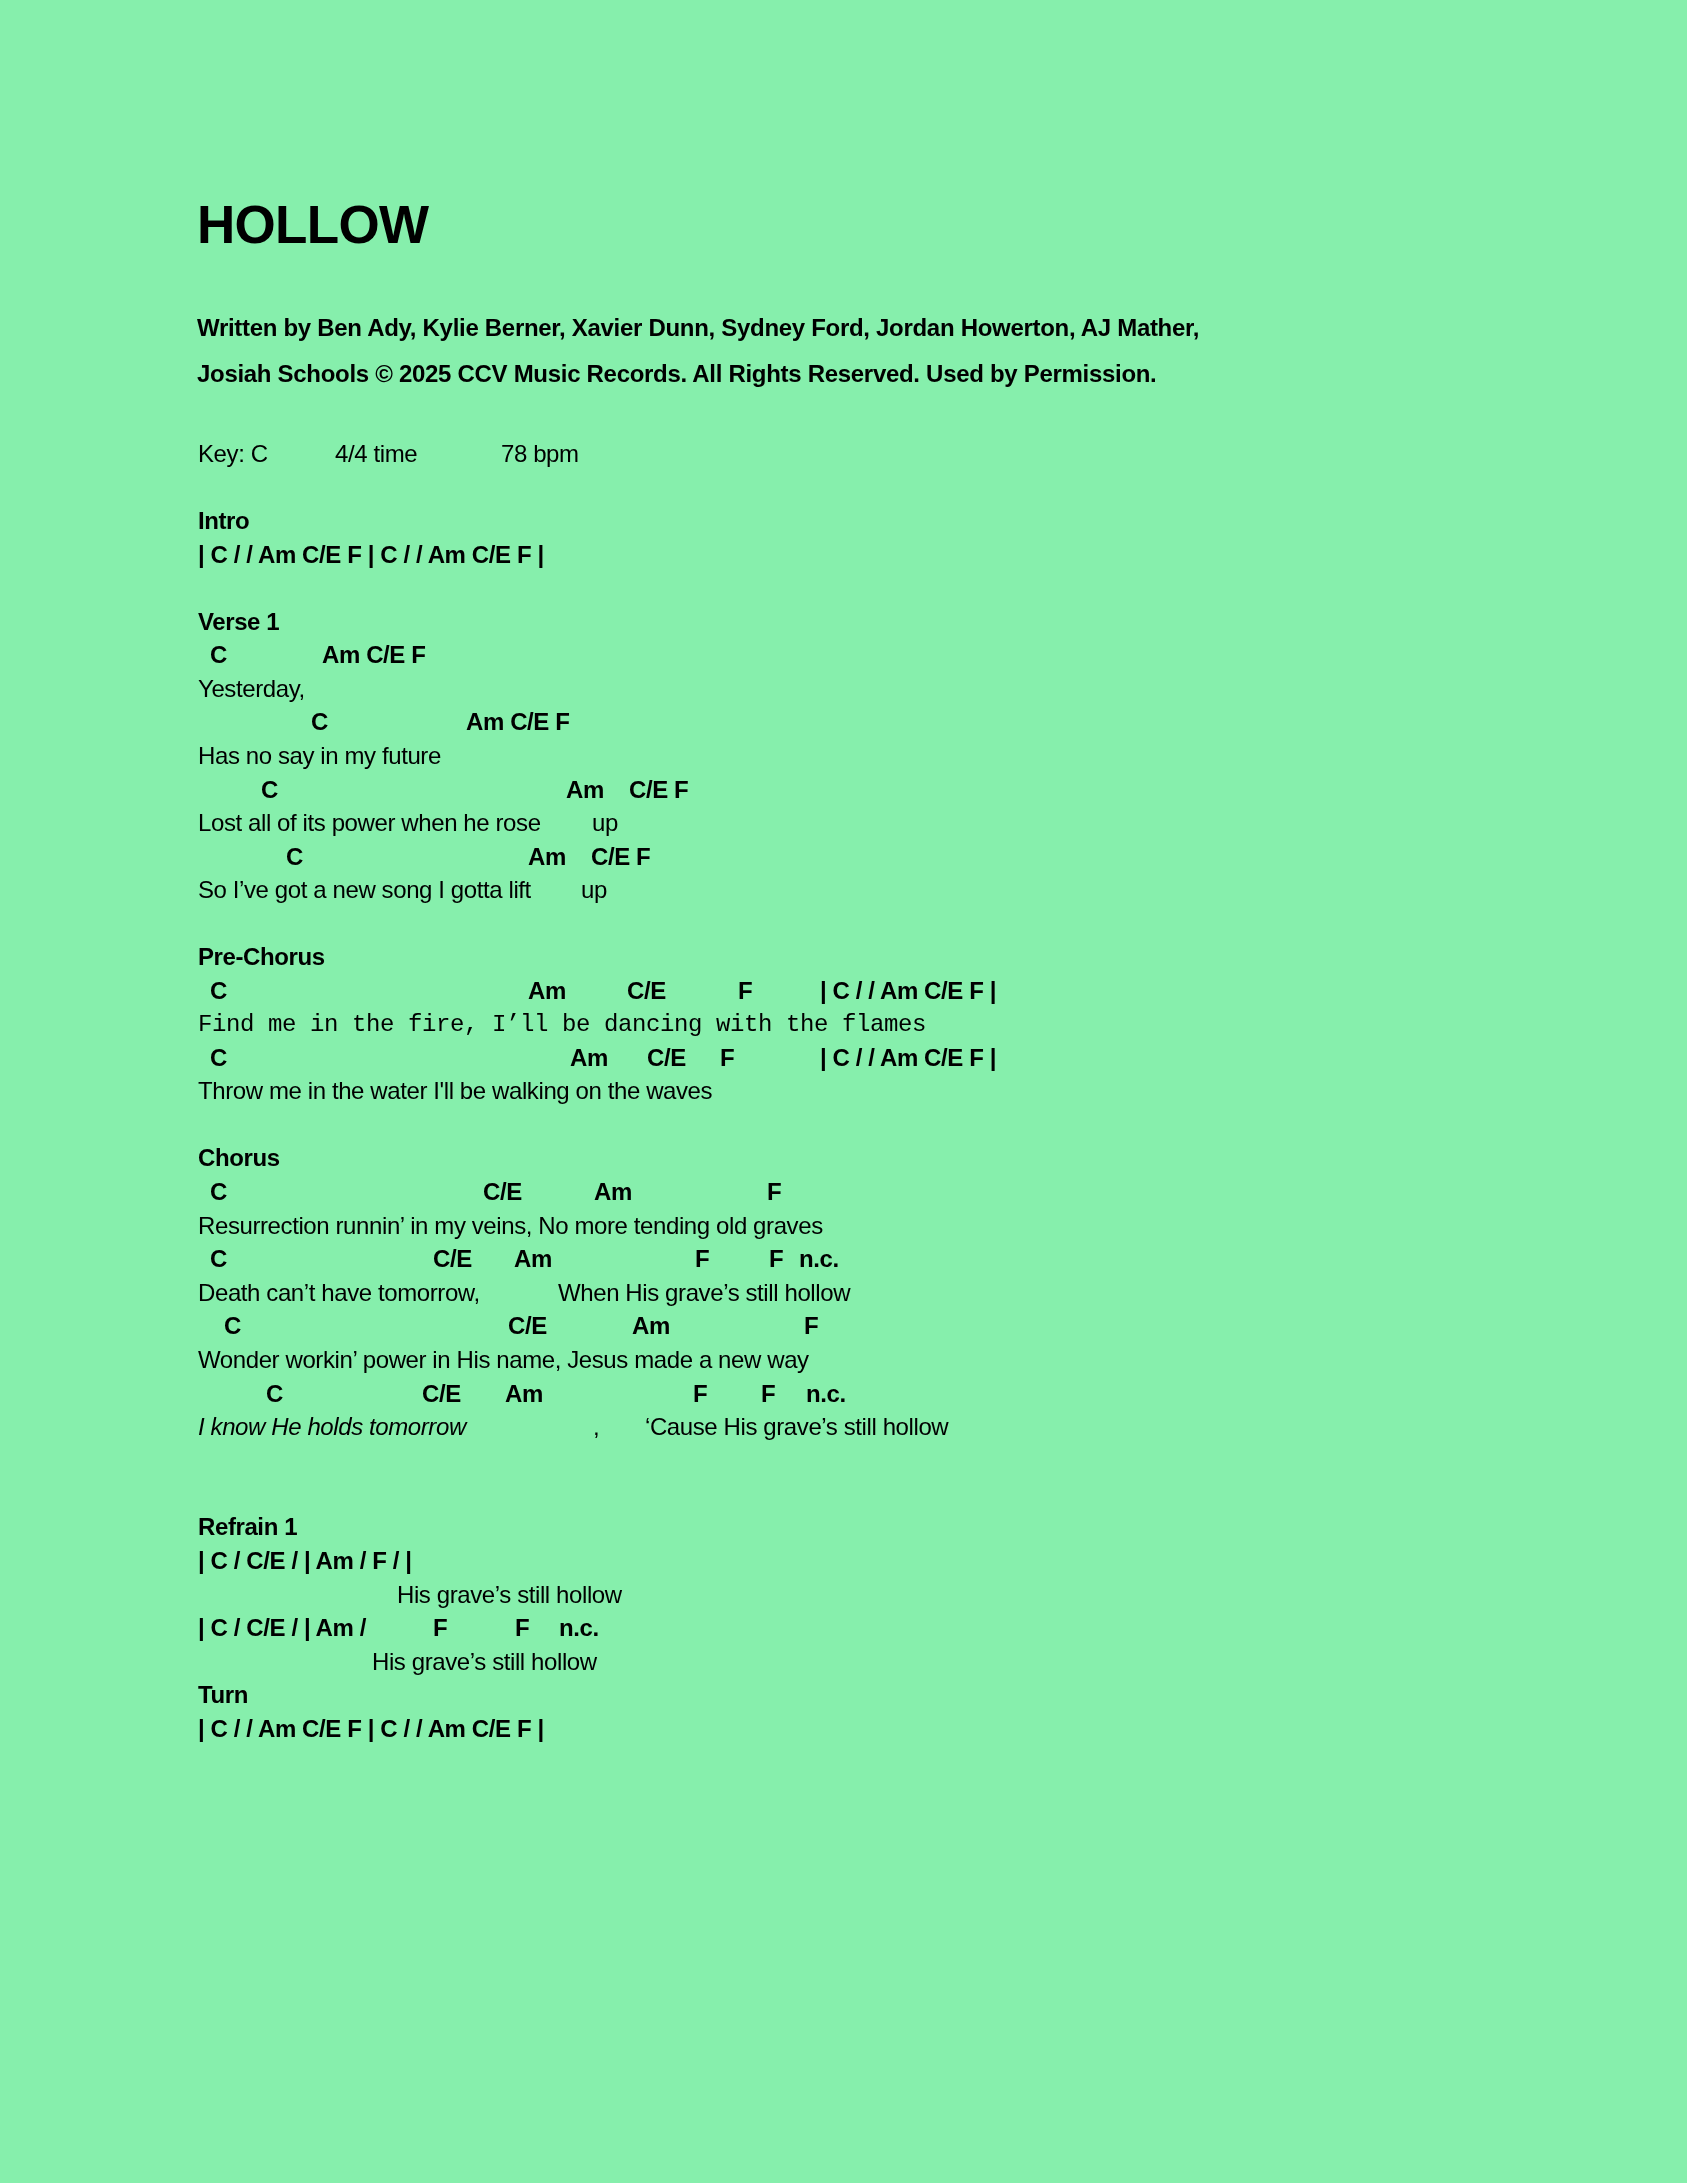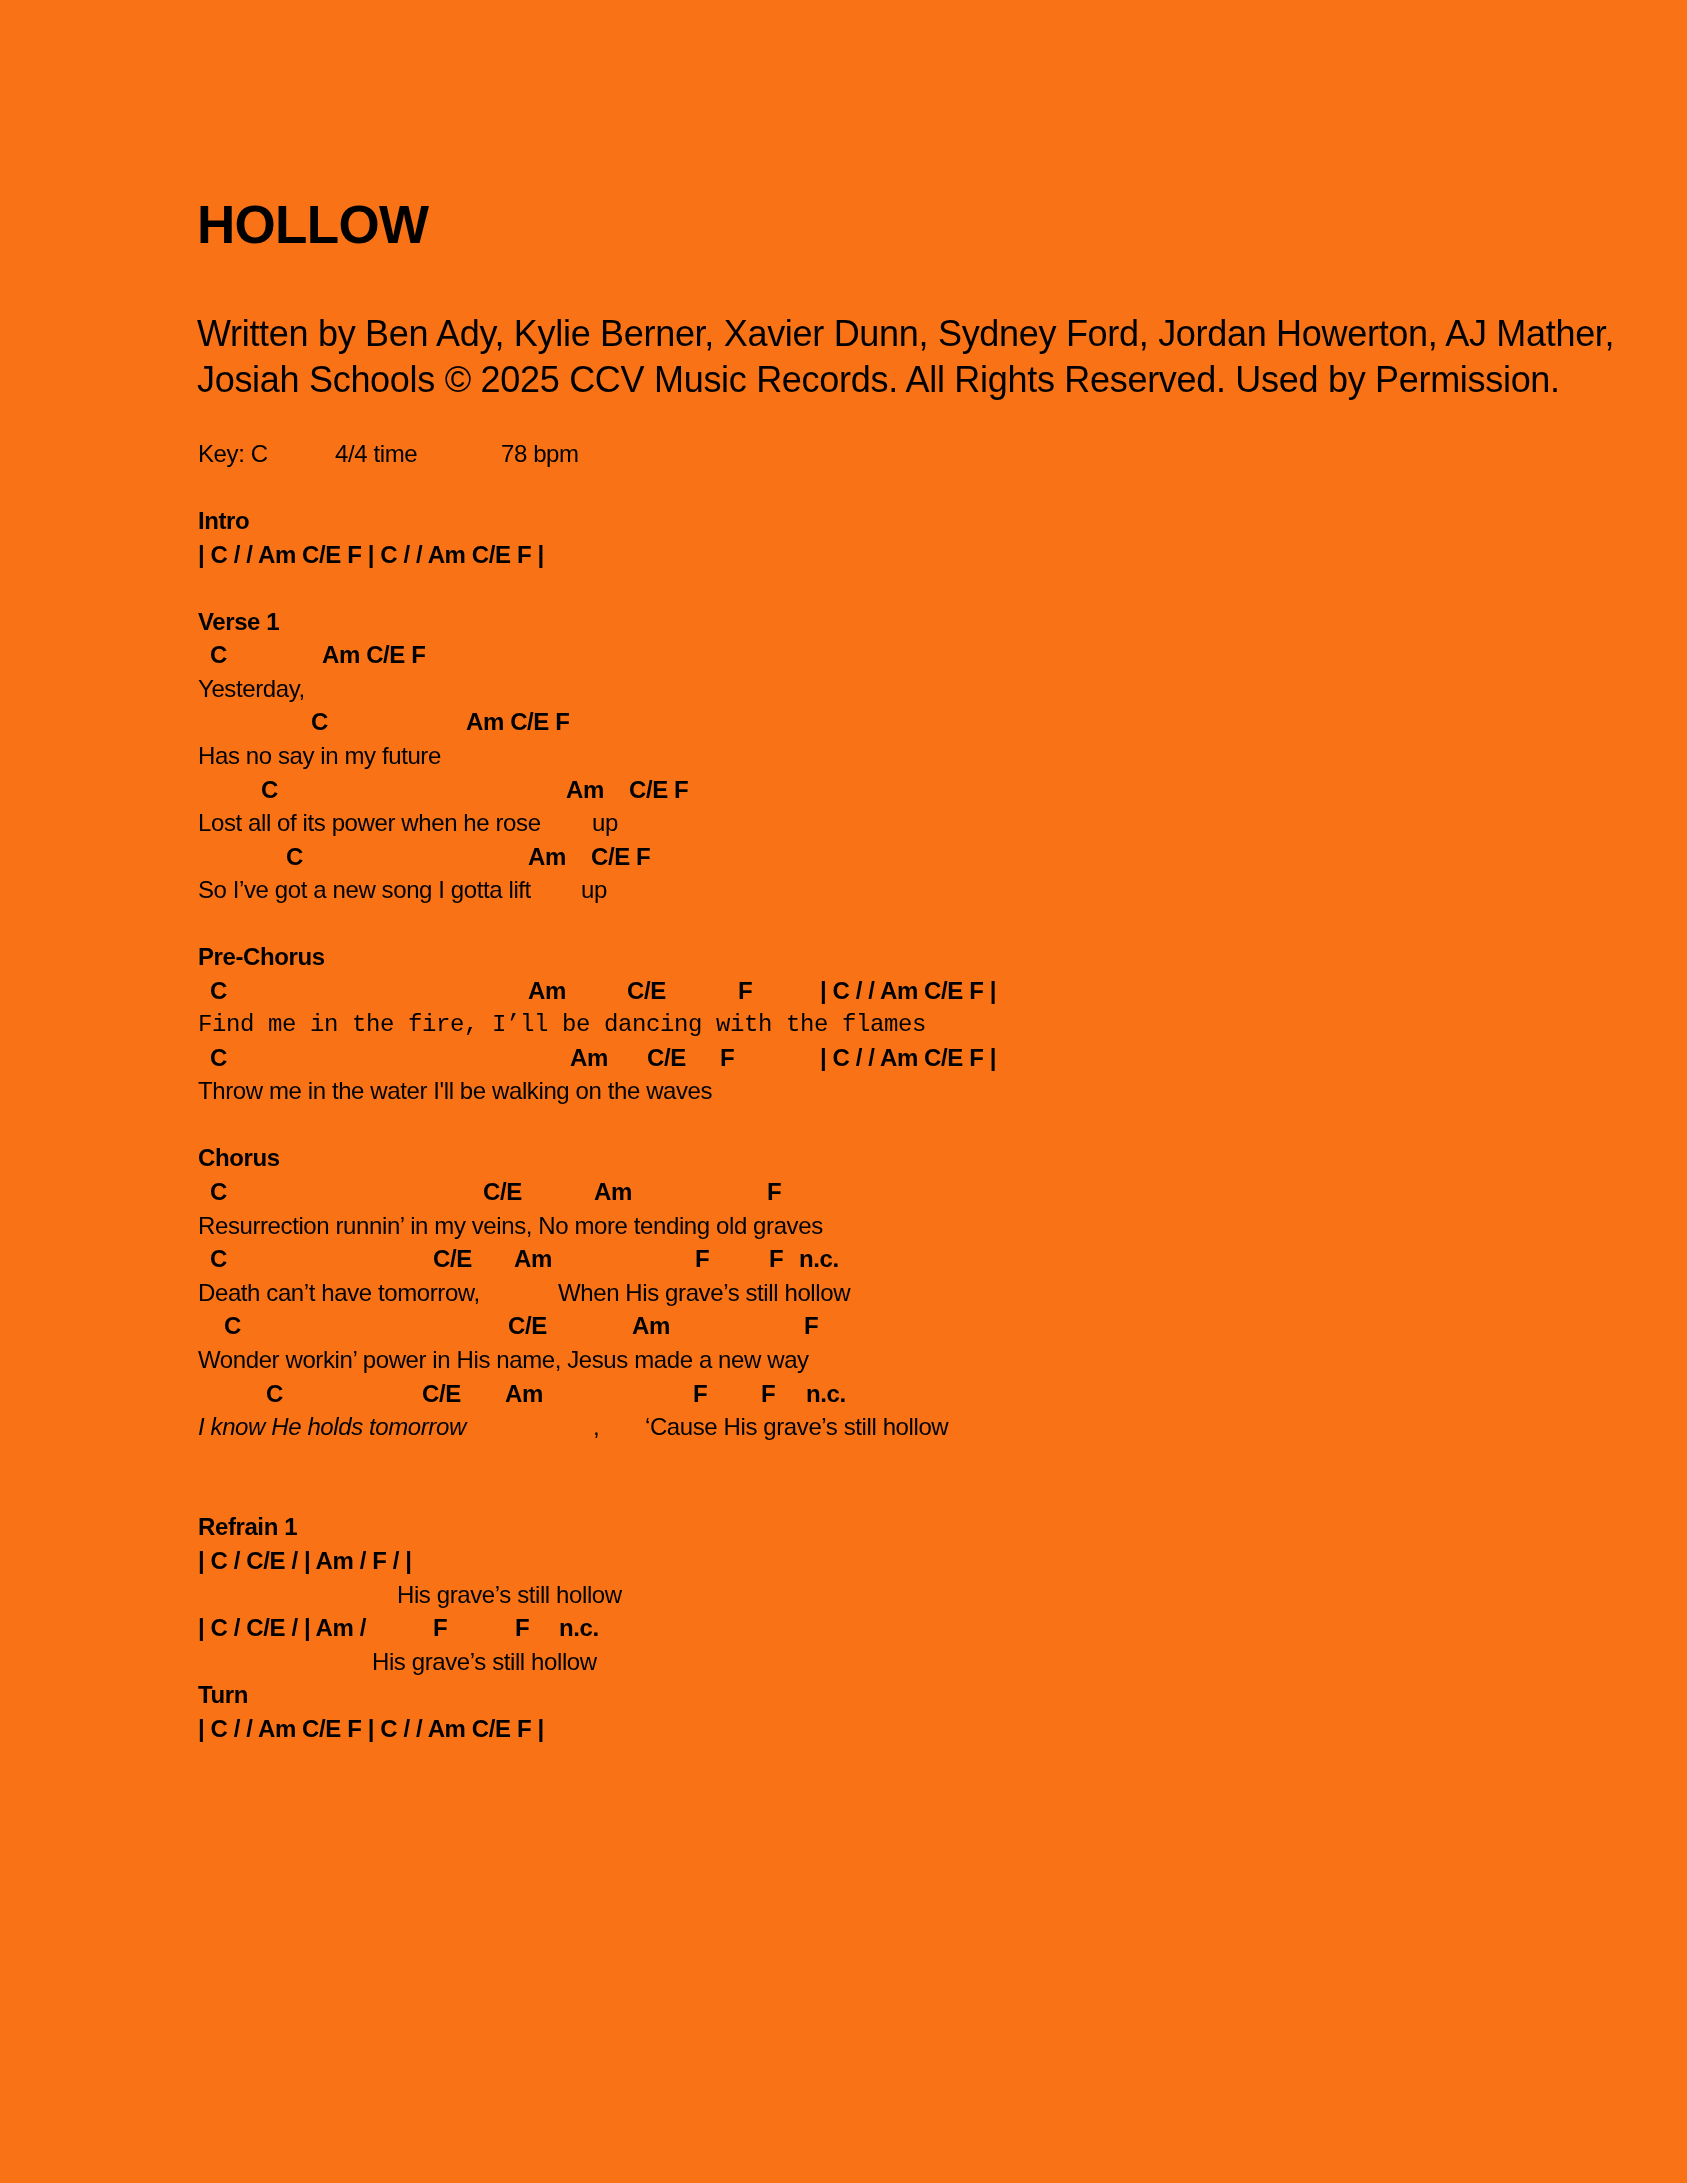--- a/index.html
+++ b/index.html
@@ -1,19 +1,19 @@
 <!DOCTYPE html>
 <html style="font-size:10.6px"><head>
 <meta charset="utf-8">
 <style>
   html,body{margin:0;padding:0;background:#ffffff;}
   body{width:1687px;height:2183px;position:relative;overflow:hidden;font-family:"Liberation Sans","DejaVu Sans",sans-serif;color:#000;}
-  #page{position:absolute;left:0;top:0;width:1687px;height:2183px;background:#f97316;}
+  #page{position:absolute;left:0;top:0;width:1687px;height:2183px;background:#86efac;}
   .title{position:absolute;left:197px;top:198px;font-size:53px;font-weight:bold;letter-spacing:-0.7px;line-height:1;}
-  .credits{position:absolute;left:197px;font-size:36px;font-weight:normal;line-height:1;white-space:nowrap;letter-spacing:-0.3px;}
+  .credits{position:absolute;left:197px;font-size:24px;font-weight:bold;line-height:1;white-space:nowrap;letter-spacing:-0.3px;}
   .line{position:absolute;left:0;height:33px;width:1687px;}
   .seg{position:absolute;white-space:pre;font-size:24px;line-height:33px;letter-spacing:-0.4px;}
   .bold{font-weight:bold;}
 </style>
 </head>
 <body>
 
 <div id="page">
   <div class="title">HOLLOW</div>
   <div class="credits" style="top:316px;">Written by Ben Ady, Kylie Berner, Xavier Dunn, Sydney Ford, Jordan Howerton, AJ Mather,</div>

